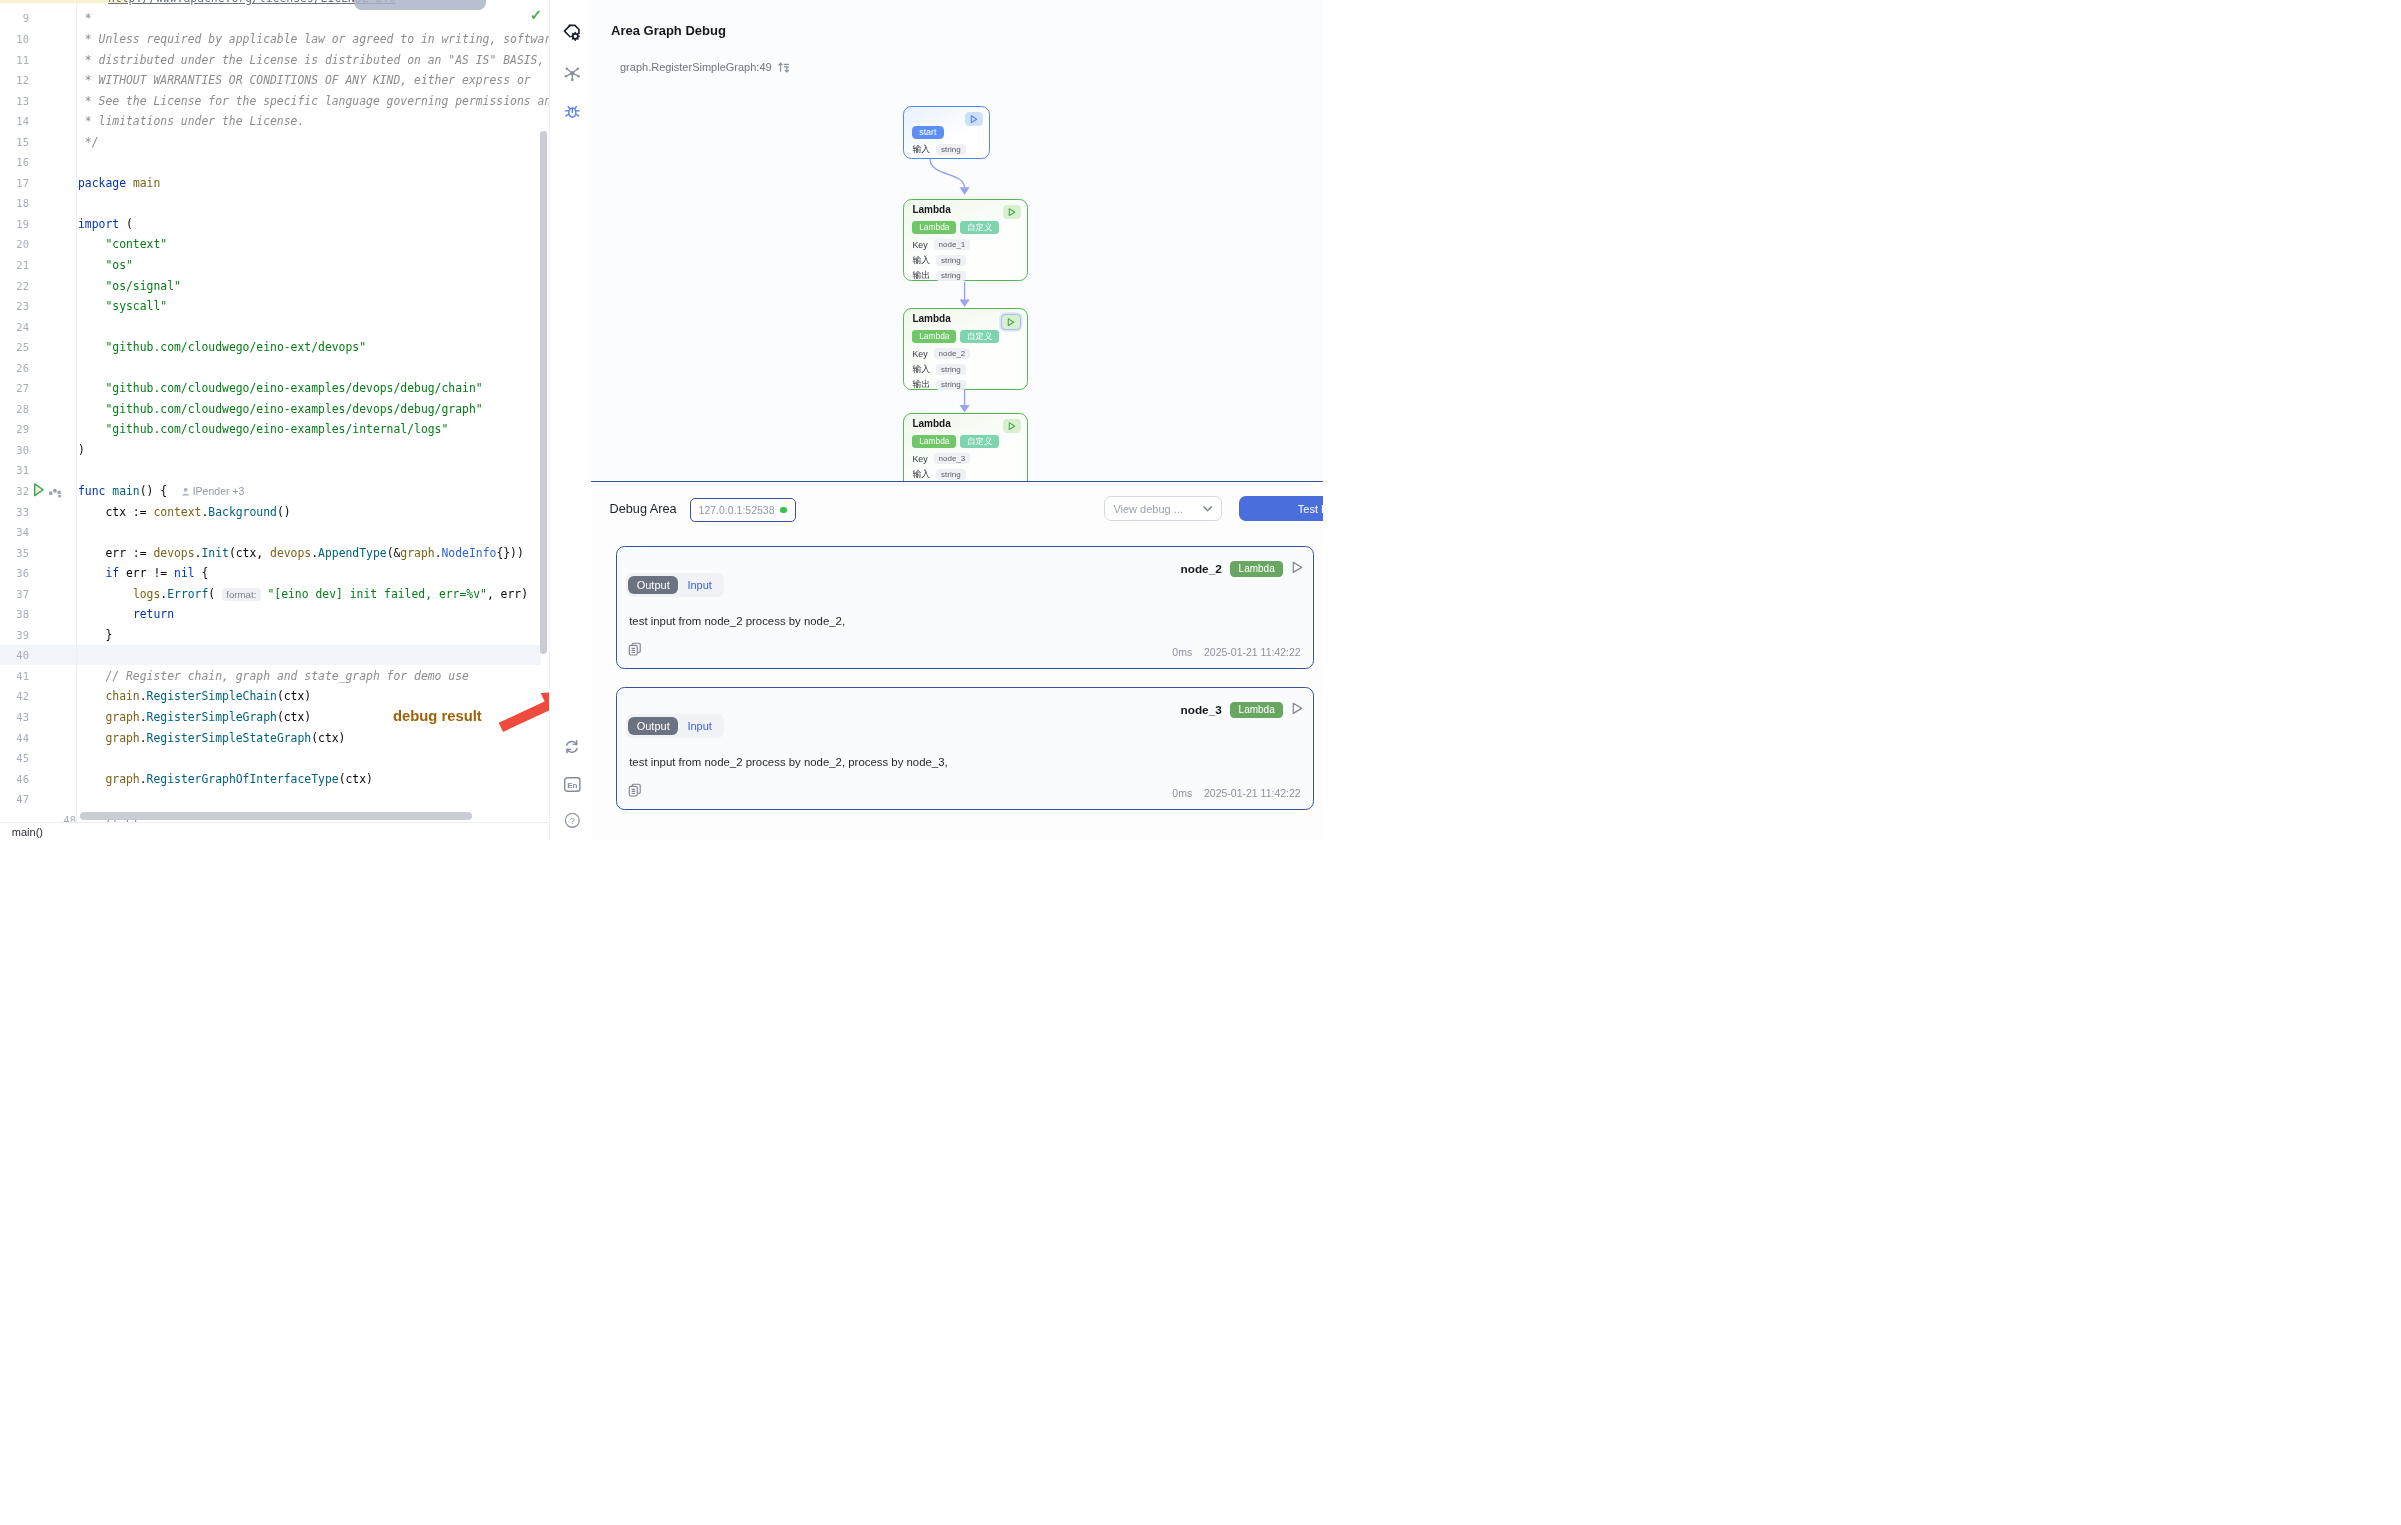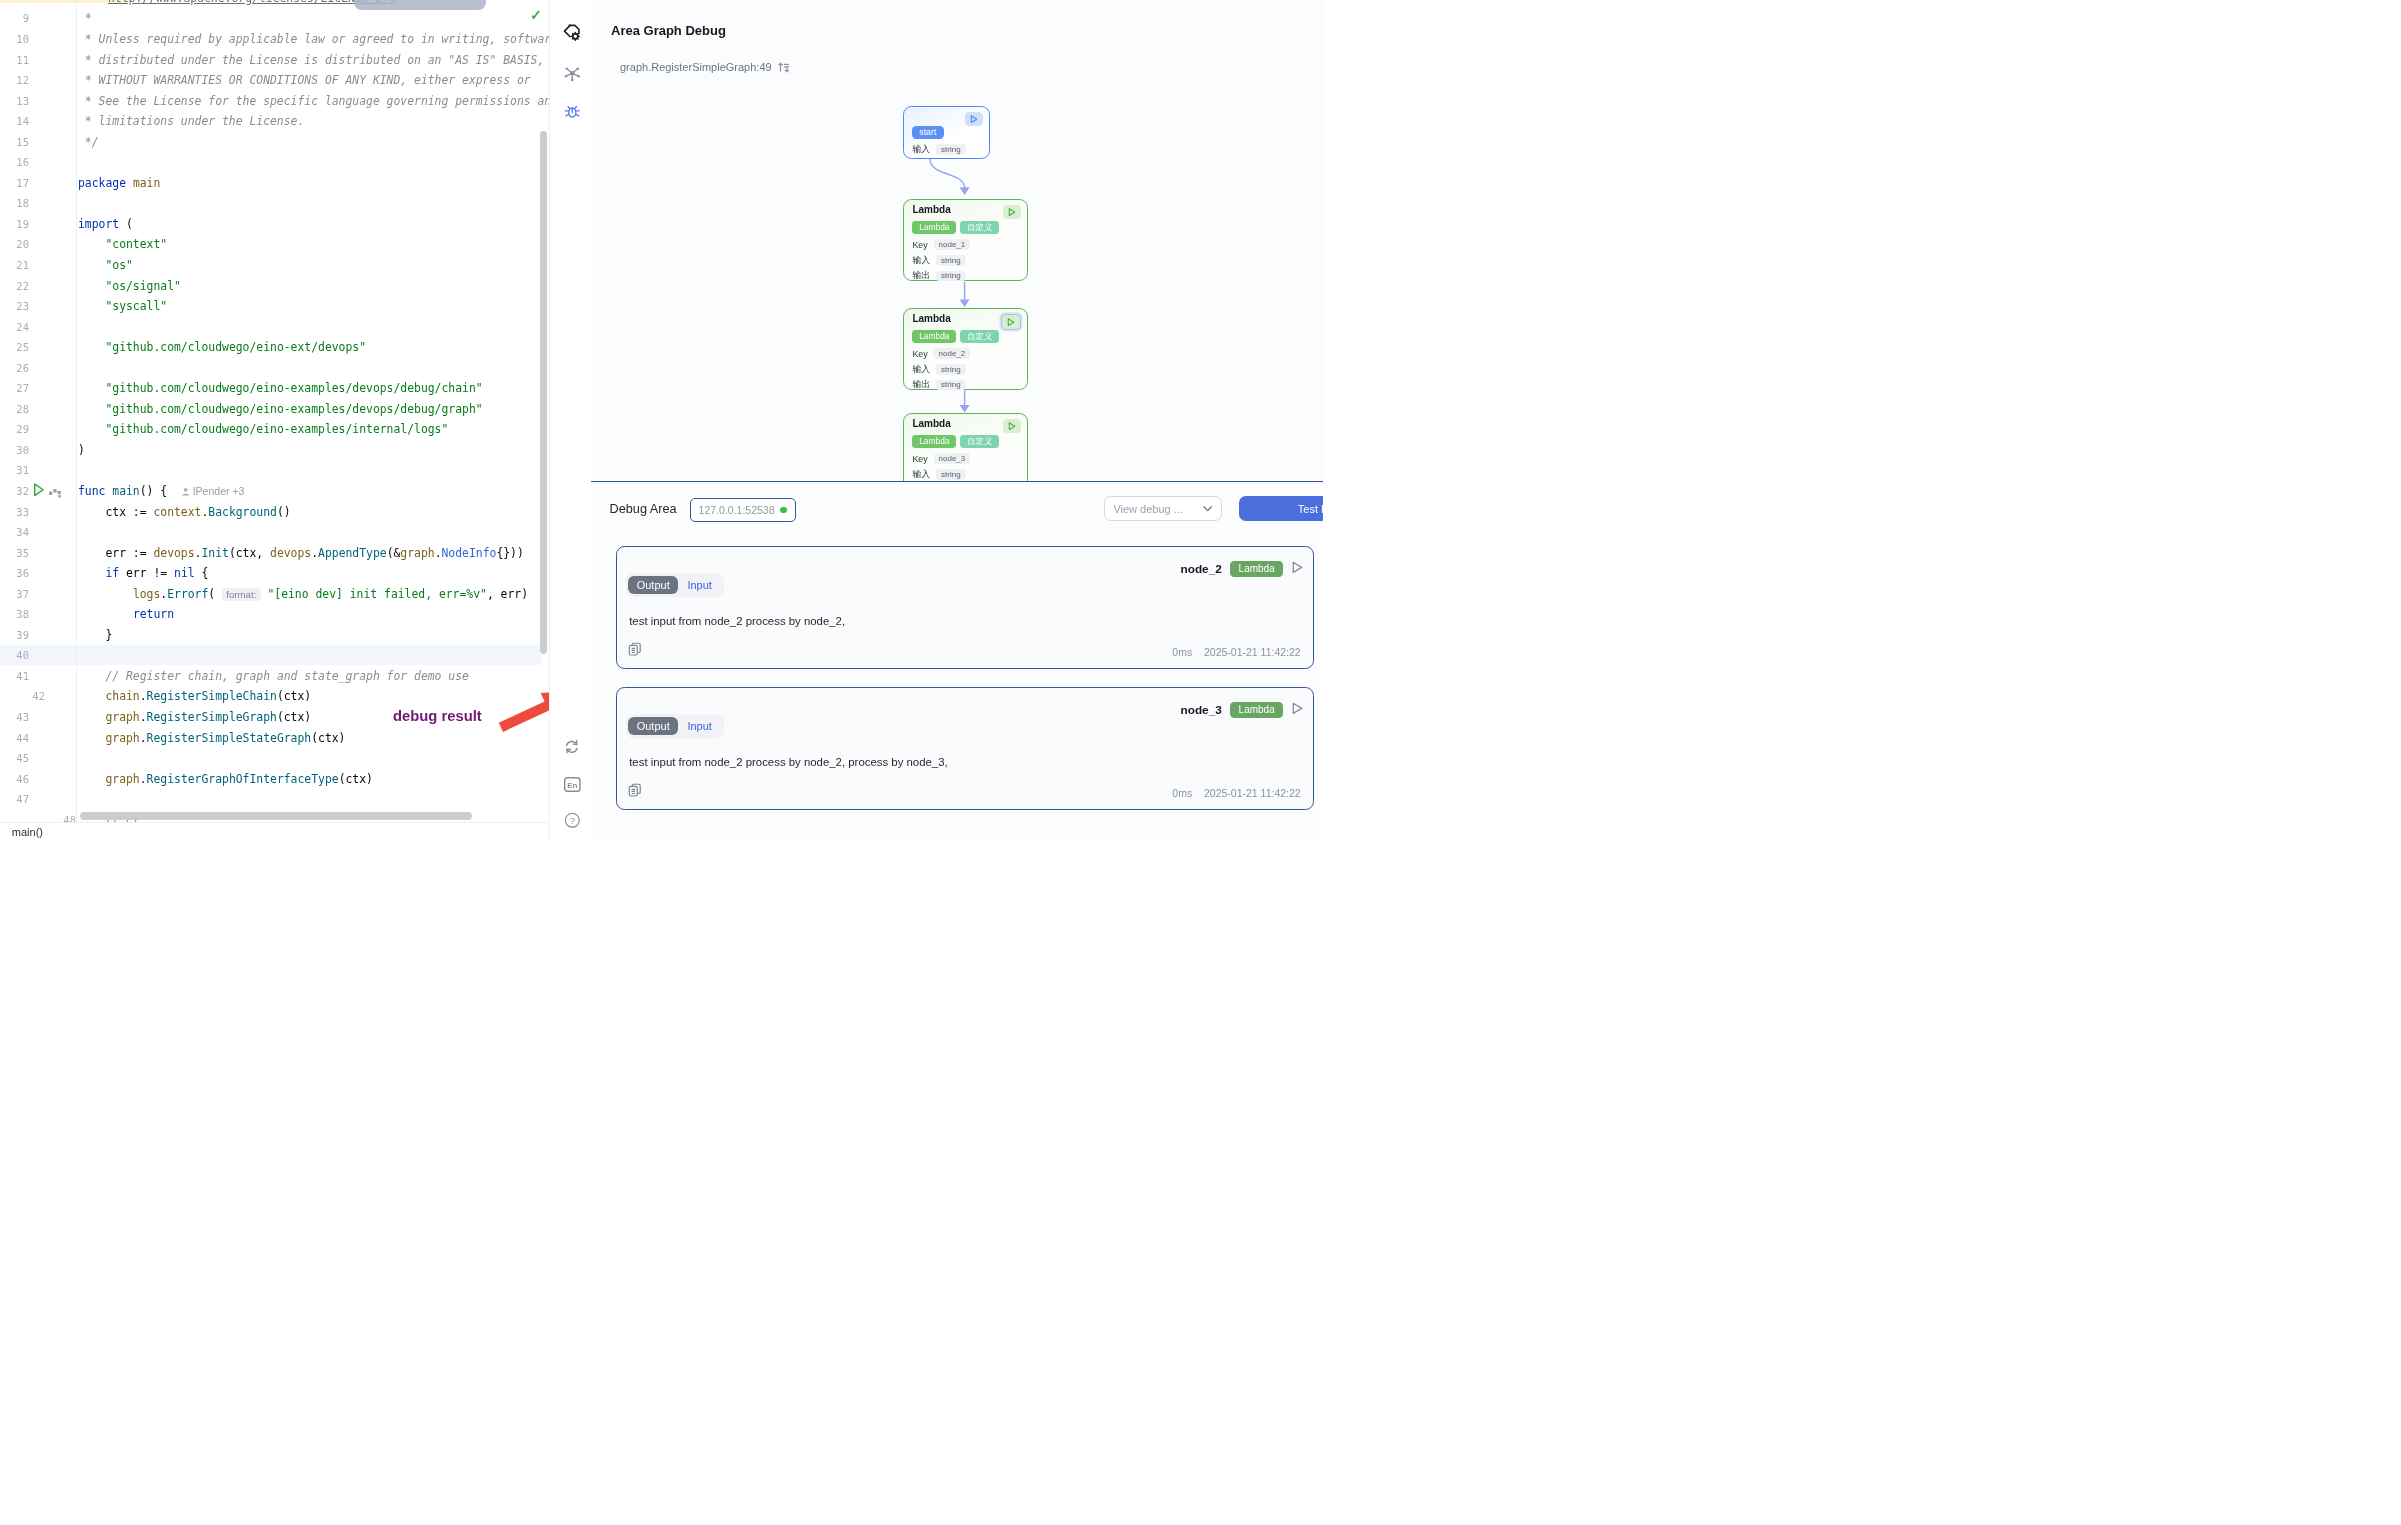--- a/index.html
+++ b/index.html
@@ -24,21 +24,21 @@
   #top-clip{position:absolute;left:78px;top:0;width:397px;height:11px;overflow:hidden;}
   #top-clip span{position:absolute;top:-9.3px;left:30px;font-family:"DejaVu Sans Mono",monospace;font-size:11.4px;color:#6a6f78;text-decoration:underline;white-space:pre;}
   #top-pill{position:absolute;left:354px;top:-5.9px;width:132px;height:16px;border-radius:7.6px;background:#aab4c9;opacity:.85;}
   #editor-check{position:absolute;left:530px;top:6.8px;font-size:14.3px;color:#4dab4d;font-weight:bold;}
   #gutter-run{position:absolute;left:33px;top:483px;}
   #gutter-cov{position:absolute;left:49px;top:486px;}
   #vscroll{position:absolute;left:540px;top:131px;width:6.8px;height:523px;border-radius:3.4px;background:#c9ccd2;}
   #hscroll{position:absolute;left:80px;top:812px;width:392px;height:8.4px;border-radius:4.2px;background:#c9ccd2;}
   #breadcrumb-bar{position:absolute;left:0;top:822px;width:549px;height:18.6px;background:#fff;border-top:0.8px solid #eceef1;}
   #breadcrumb-bar .bc{position:absolute;left:11.8px;top:3.4px;font-size:11px;color:#2a2e35;}
-  #annot-text{position:absolute;left:393px;top:708px;font-size:14.8px;font-weight:bold;color:#701a75;}
+  #annot-text{position:absolute;left:393px;top:708px;font-size:14.8px;font-weight:bold;color:#a16207;}
   #annot-arrow{position:absolute;left:496px;top:673px;}
   
   #strip{position:absolute;left:549px;top:0;width:41px;height:840px;background:#fff;border-left:0.8px solid #f0f1f4;}
   .strip-ic{position:absolute;left:11.8px;width:20px;height:20px;display:flex;align-items:center;justify-content:center;}
   
   #panel{position:absolute;left:591px;top:0;width:732px;height:840px;background:#fbfcfd;overflow:hidden;}
   #panel-title{position:absolute;left:20px;top:23px;font-size:13px;font-weight:bold;color:#15181e;}
   #panel-sub{position:absolute;left:29px;top:61px;font-size:11px;color:#6e7683;display:flex;align-items:center;gap:5.9px;}
   
   .gstart{position:absolute;left:312px;top:106px;width:85px;height:51px;border:1.4px solid #4f86f7;border-radius:8.4px;background:linear-gradient(150deg,#e8f1ff,#ffffff 62%);z-index:1;}
@@ -119,21 +119,21 @@
         <div class="ln-num" style="top: 481px;">32</div>
         <div class="ln-num" style="top: 502px;">33</div>
         <div class="ln-num" style="top: 522px;">34</div>
         <div class="ln-num" style="top: 543px;">35</div>
         <div class="ln-num" style="top: 563px;">36</div>
         <div class="ln-num" style="top: 584px;">37</div>
         <div class="ln-num" style="top: 604px;">38</div>
         <div class="ln-num" style="top: 625px;">39</div>
         <div class="ln-num" style="top: 645px;">40</div>
         <div class="ln-num" style="top: 666px;">41</div>
-        <div class="ln-num" style="top: 686px; padding-left: 16px;">42</div>
+        <div class="ln-num" style="top: 686px;">42</div>
         <div class="ln-num" style="top: 707px;">43</div>
         <div class="ln-num" style="top: 728px;">44</div>
         <div class="ln-num" style="top: 748px;">45</div>
         <div class="ln-num" style="top: 769px;">46</div>
         <div class="ln-num" style="top: 789px;">47</div>
         <div class="ln-num" style="top: 810px; padding-left: 47px;">48</div>
       </div>
     <div>
         <div class="code-line" style="top: 8.4px;"><span class="tok-com"> *</span></div>
         <div class="code-line" style="top: 29px;"><span class="tok-com"> * Unless required by applicable law or agreed to in writing, software</span></div>

